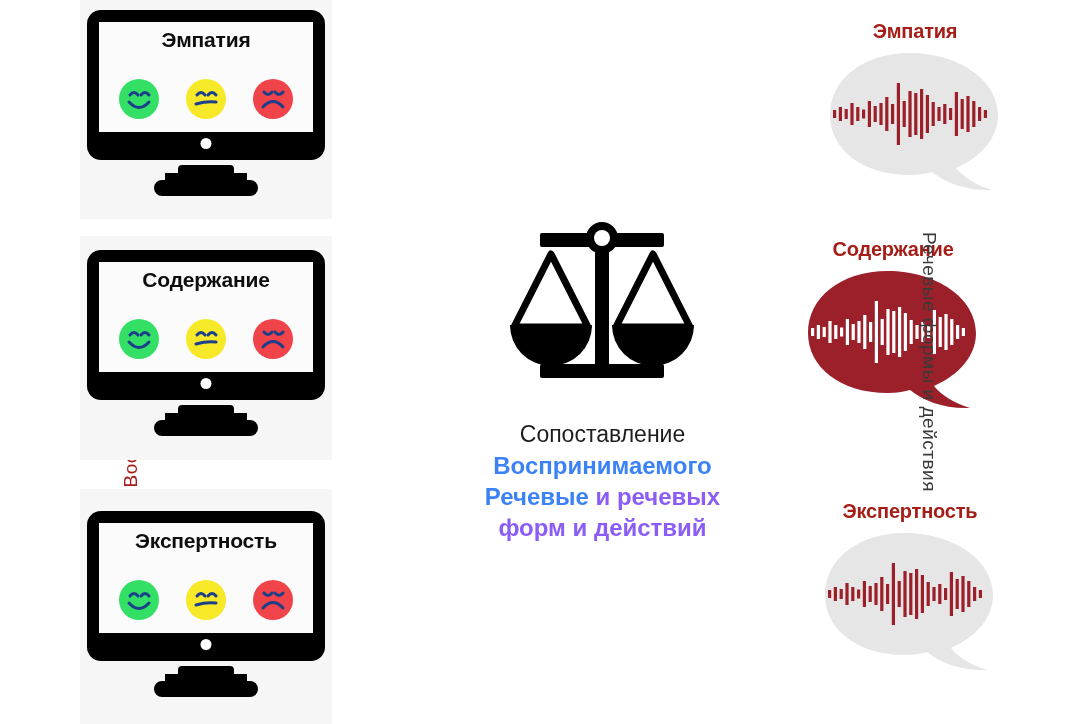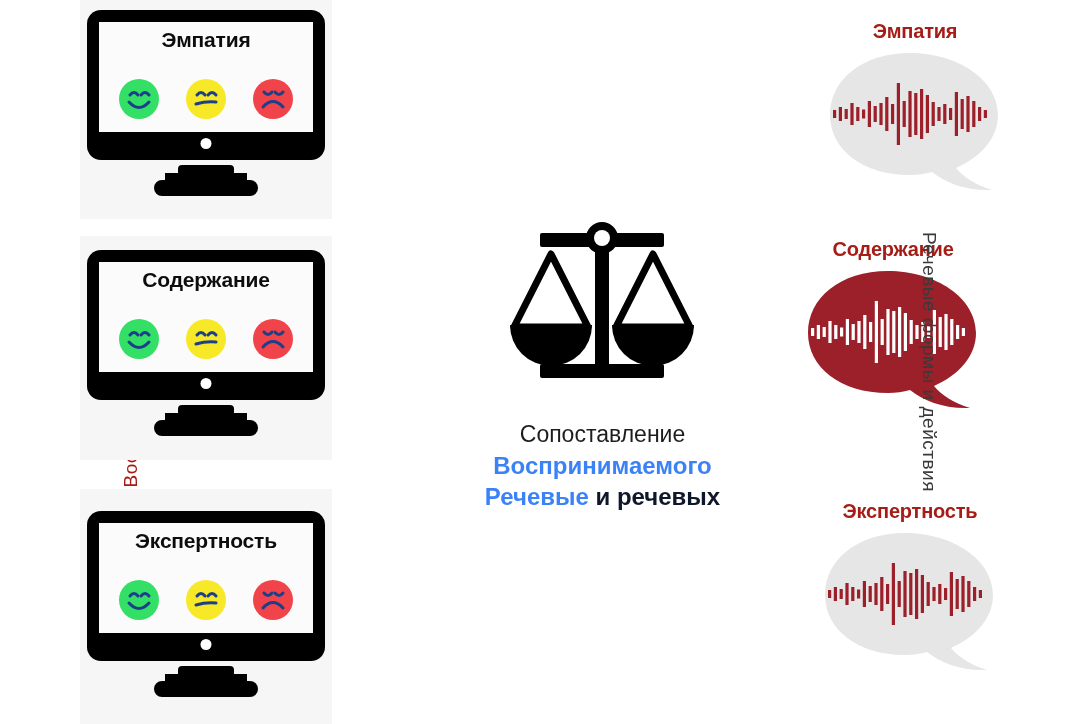--- a/index.html
+++ b/index.html
@@ -156,21 +156,21 @@
   #caption-line-0 {
     font-size: 23px;
     font-weight: 400;
     color: #1d1d1d;
   }
   .cap-bold {
     font-size: 24px;
     font-weight: 700;
   }
   .cap-red { color: #3b82f6; }
-  .cap-black { color: #0f172a; }
+  .cap-black { color: #8b5cf6; }
 
   
   .bubble-block {
     position: absolute;
     width: 230px;
   }
   #bubble-block-0 { left: 800px; top: 20px; }
   #bubble-block-1 { left: 778px; top: 238px; }
   #bubble-block-2 { left: 795px; top: 500px; }
 
@@ -327,20 +327,21 @@
 
     <path d="M124 111 L161 38 L198 111 Z" fill="none" stroke="#000" stroke-width="7" stroke-linejoin="round"></path>
     <path d="M120 109 A41 41 0 0 0 202 109 Z" fill="#000"></path>
   </svg>
 </div>
 
 <div id="center-caption">
   <span class="cap-line" id="caption-line-0">Сопоставление</span>
   <span class="cap-line cap-bold cap-red">Воспринимаемого</span>
   <span class="cap-line"><span class="cap-bold cap-red">Речевые </span><span class="cap-bold cap-black">и речевых</span></span>
+  <span class="cap-line cap-bold cap-black">форм и действий</span>
 </div>
 
 <div class="bubble-block" id="bubble-block-0">
   <div class="bubble-label" style="color: rgb(165, 29, 22);">Эмпатия</div>
   <svg class="bubble-svg" width="178" height="150" viewBox="0 0 178 150">
     <path d="M84 4 C132 4 172 31 172 66 C172 89 155 108 130 119
              C137 128 150 136 166 141 C140 142 120 134 106 123
              C99 125 92 126 84 126 C36 126 4 100 4 66 C4 31 36 4 84 4 Z" fill="#e6e6e6"></path>
     <g class="wave">
         <rect x="7.00" y="61.00" width="3.2" height="8" fill="#9c2029"></rect>

